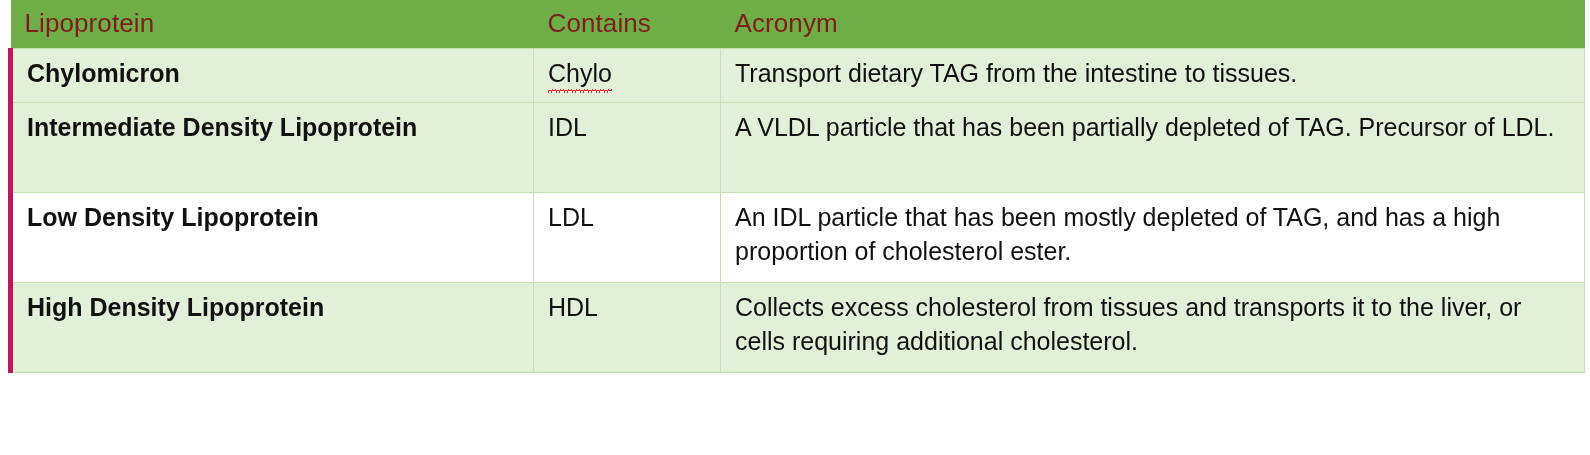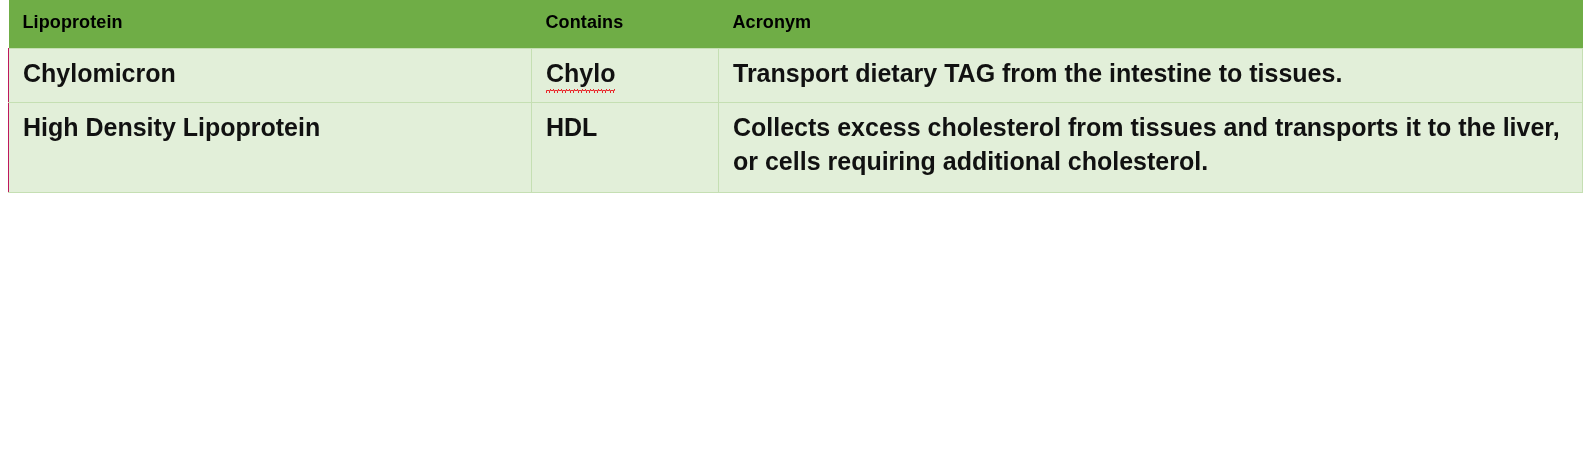--- a/index.html
+++ b/index.html
@@ -29,23 +29,23 @@
   }
 
   
   col.c-name { width: 523px; }
   col.c-acro { width: 187px; }
   col.c-func { width: 864px; }
 
   
   thead tr.header-row th {
     background: #6FAD46;
-    color: #000000;
-    font-weight: bold;
-    font-size: 18px;
+    color: #7f1d1d;
+    font-weight: normal;
+    font-size: 26px;
     line-height: 1.1;
     text-align: left;
     vertical-align: middle;
     padding: 7px 14px 9px 14px;
     height: 32px;
     border: none;
     letter-spacing: 0.1px;
   }
 
   
@@ -55,24 +55,24 @@
     color: #111111;
     vertical-align: top;
     padding: 7px 14px 10px 14px;
     border-left: 1px solid #C5DFB3;
     border-right: 1px solid #C5DFB3;
     border-top: 1px solid #C5DFB3;
     border-bottom: 1px solid #C5DFB3;
   }
   tbody td.cell-name {
     font-weight: bold;
-    border-left: 1px solid #be185d;
+    border-left: 5px solid #be185d;
   }
-  tbody td.cell-acro { font-weight: bold; margin-top: 8px; }
-  tbody td.cell-func { font-weight: bold; margin-top: 46px; }
+  tbody td.cell-acro { font-weight: normal; margin-top: 8px; }
+  tbody td.cell-func { font-weight: normal; margin-top: 46px; }
 
   
   tbody tr.band-green td { background: #E2EFD9; }
   tbody tr.band-white td { background: #FFFFFF; }
 
   
   tbody tr.h1 td { height: 36px; }
   tbody tr.h2 td { height: 72px; }
 
   
@@ -114,21 +114,31 @@
     </thead>
     <tbody>
 
       <tr class="band-green h1">
         <td class="cell-name">Chylomicron</td>
         <td class="cell-acro"><span class="spellcheck">Chylo</span></td>
         <td class="cell-func">Transport dietary TAG from the intestine to tissues.</td>
       </tr>
 
 
+      <tr class="band-green h2">
+        <td class="cell-name">Intermediate Density Lipoprotein</td>
+        <td class="cell-acro">IDL</td>
+        <td class="cell-func">A VLDL particle that has been partially depleted of TAG. Precursor of LDL.</td>
+      </tr>
 
+      <tr class="band-white h2">
+        <td class="cell-name">Low Density Lipoprotein</td>
+        <td class="cell-acro">LDL</td>
+        <td class="cell-func">An IDL particle that has been mostly depleted of TAG, and has a high proportion of cholesterol ester.</td>
+      </tr>
 
       <tr class="band-green h2">
         <td class="cell-name">High Density Lipoprotein</td>
         <td class="cell-acro">HDL</td>
         <td class="cell-func">Collects excess cholesterol from tissues and transports it to the liver, or cells requiring additional cholesterol.</td>
       </tr>
 
     </tbody>
   </table>
 </div>

